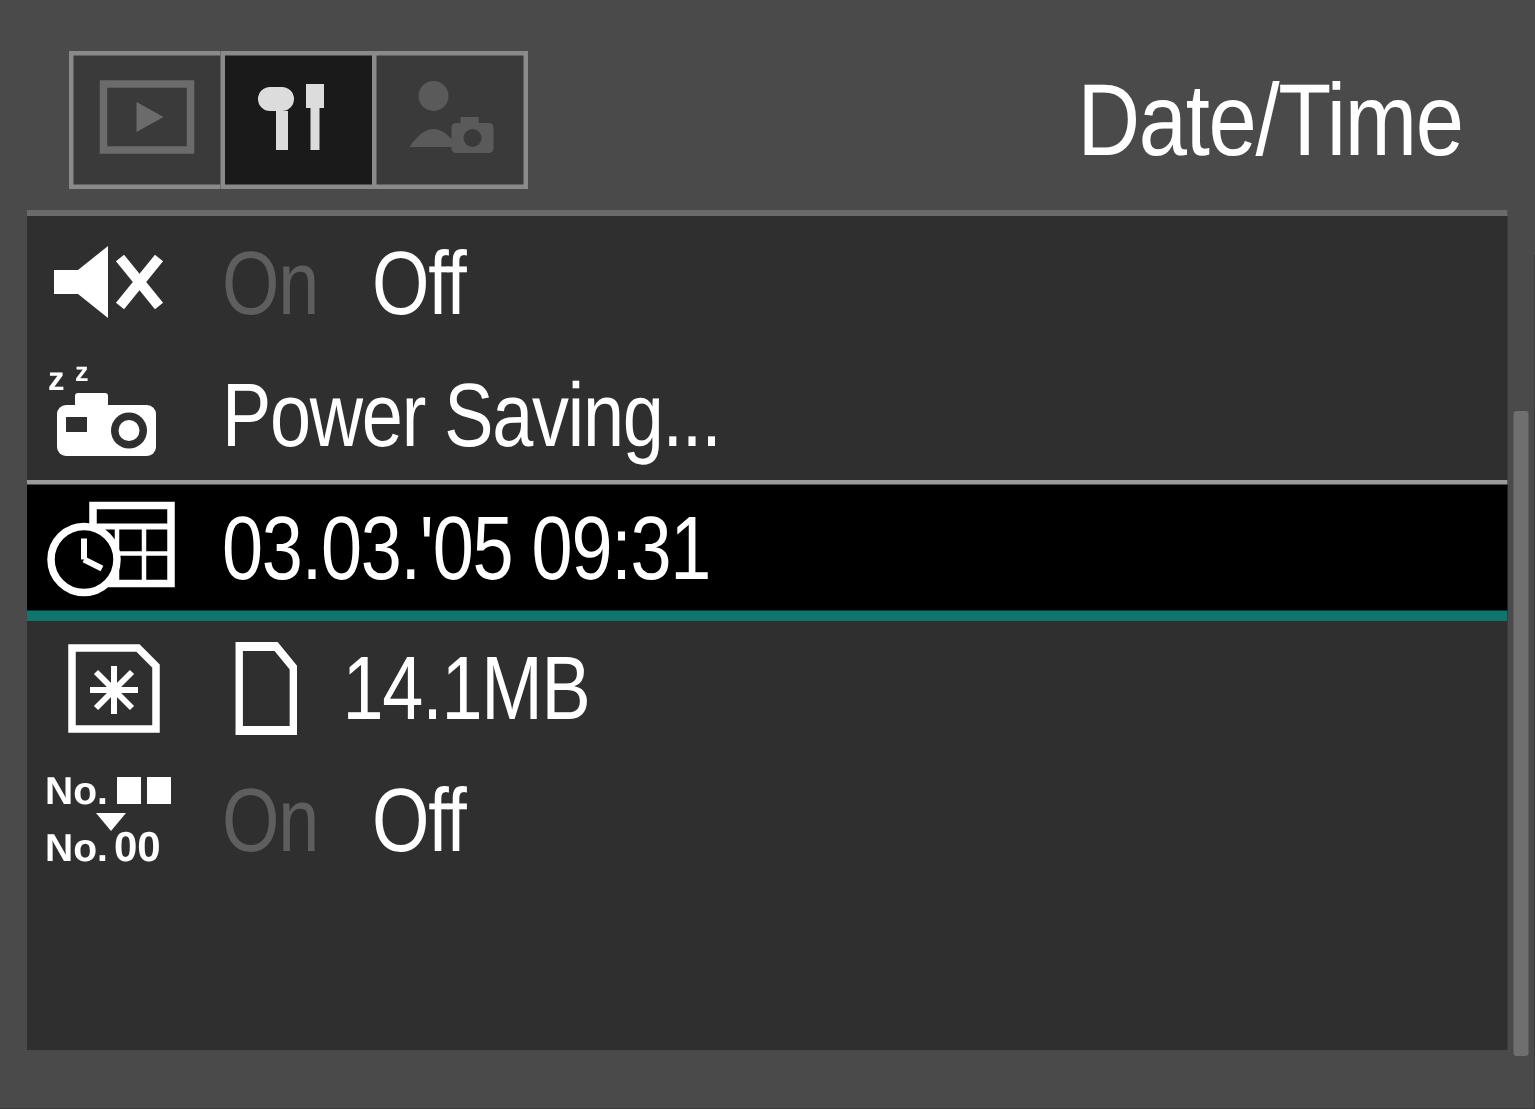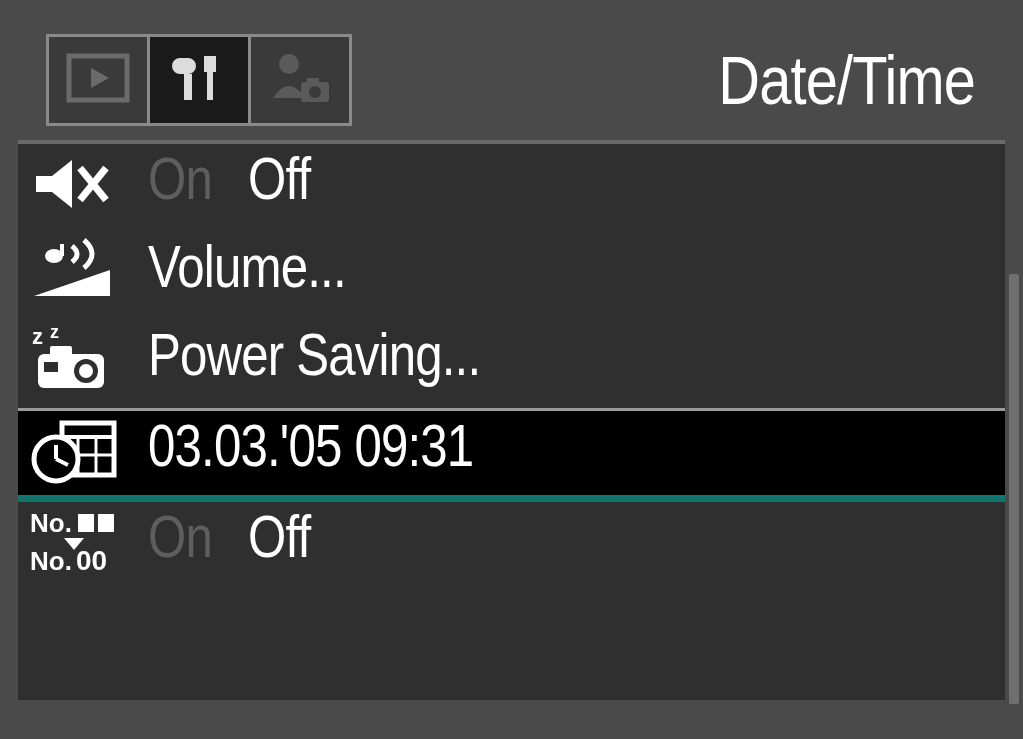--- a/index.html
+++ b/index.html
@@ -53,21 +53,21 @@
   }
   .menu {
     position: relative;
     margin-top: 10px;
     background: #2f2f2f;
     border-top: 4px solid #6a6a6a;
     height: 560px;
   }
   .row {
     display: flex;
-    align-items: flex-start;
+    align-items: center;
     height: 88px;
     padding-left: 10px;
   }
   .row.selected {
     background: #000000;
     border-top: 3px solid #9a9a9a;
     border-bottom: 7px solid #0f766e;
     height: 94px;
   }
   .row-icon {
@@ -164,34 +164,20 @@
           <line x1="52" y1="20" x2="78" y2="52" stroke="#ffffff" stroke-width="7"></line>
           <line x1="78" y1="20" x2="52" y2="52" stroke="#ffffff" stroke-width="7"></line>
         </svg>
       </div>
       <div class="row-content">
         <span class="dimmed">On</span>
         <span>Off</span>
       </div>
     </div>
 
-    <div class="row">
-      <div class="row-icon">
-        <svg viewBox="0 0 100 72">
-          <ellipse cx="26" cy="20" rx="9" ry="7" fill="#ffffff"></ellipse>
-          <path d="M34 20 l0 -12" stroke="#ffffff" stroke-width="4" fill="none"></path>
-          <path d="M44 10 q10 8 0 16" stroke="#ffffff" stroke-width="5" fill="none"></path>
-          <path d="M56 4 q16 14 0 28" stroke="#ffffff" stroke-width="5" fill="none"></path>
-          <polygon points="6,60 82,60 82,34" fill="#ffffff"></polygon>
-        </svg>
-      </div>
-      <div class="row-content">
-        <span>Volume...</span>
-      </div>
-    </div>
 
     <div class="row">
       <div class="row-icon">
         <svg viewBox="0 0 100 72">
           <text x="4" y="20" class="no-text" style="font-size:22px">z</text>
           <text x="22" y="14" class="no-text" style="font-size:18px">z</text>
           <rect x="10" y="30" width="66" height="34" rx="6" fill="#ffffff"></rect>
           <circle cx="58" cy="47" r="12" fill="#2f2f2f"></circle>
           <circle cx="58" cy="47" r="7" fill="#ffffff"></circle>
           <rect x="22" y="22" width="22" height="10" rx="2" fill="#ffffff"></rect>
@@ -214,20 +200,41 @@
           <circle cx="28" cy="44" r="22" fill="#000000" stroke="#ffffff" stroke-width="5"></circle>
           <line x1="28" y1="44" x2="28" y2="30" stroke="#ffffff" stroke-width="4"></line>
           <line x1="28" y1="44" x2="40" y2="50" stroke="#ffffff" stroke-width="4"></line>
         </svg>
       </div>
       <div class="row-content">
         <span>03.03.'05 09:31</span>
       </div>
     </div>
 
+    <div class="row">
+      <div class="row-icon">
+        <svg viewBox="0 0 100 72">
+          <path d="M20 10 l44 0 l12 12 l0 42 l-56 0 z" fill="none" stroke="#ffffff" stroke-width="5"></path>
+          <g stroke="#ffffff" stroke-width="4">
+            <line x1="48" y1="22" x2="48" y2="54"></line>
+            <line x1="32" y1="38" x2="64" y2="38"></line>
+            <line x1="36" y1="26" x2="60" y2="50"></line>
+            <line x1="60" y1="26" x2="36" y2="50"></line>
+          </g>
+        </svg>
+      </div>
+      <div class="row-content">
+        <span class="card-icon-wrap">
+          <svg viewBox="0 0 70 70">
+            <path d="M14 8 l30 0 l14 14 l0 42 l-44 0 z" fill="none" stroke="#ffffff" stroke-width="6"></path>
+          </svg>
+        </span>
+        <span>14.1MB</span>
+      </div>
+    </div>
 
     <div class="row">
       <div class="row-icon">
         <svg viewBox="0 0 100 72">
           <text x="2" y="26" class="no-text">No.</text>
           <rect x="50" y="8" width="16" height="18" fill="#ffffff"></rect>
           <rect x="70" y="8" width="16" height="18" fill="#ffffff"></rect>
           <polygon points="36,32 56,32 46,44" fill="#ffffff"></polygon>
           <text x="2" y="64" class="no-text">No.</text>
           <text x="48" y="64" class="no-text" style="font-size:28px">00</text>

